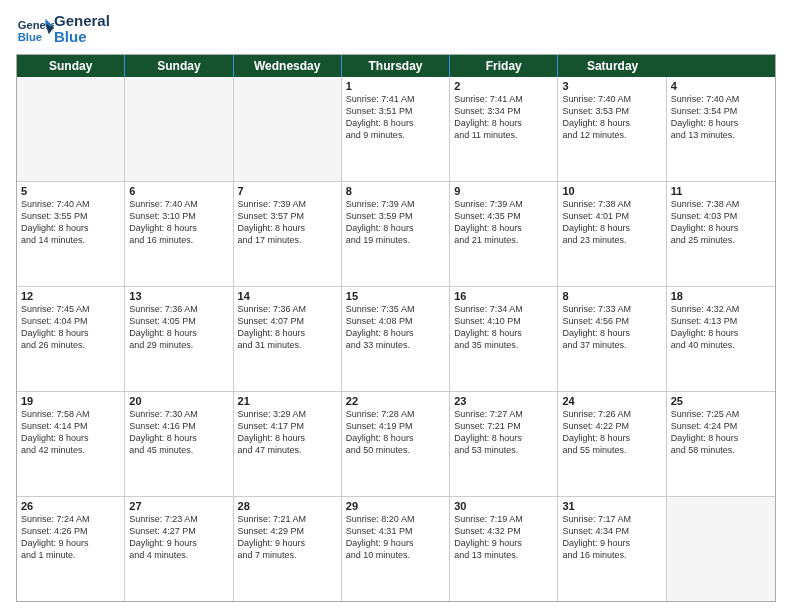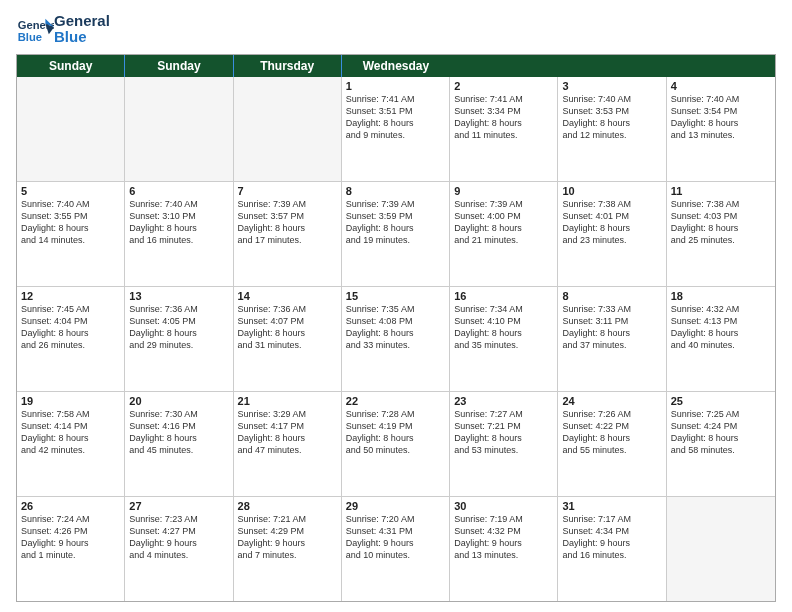--- a/index.html
+++ b/index.html
@@ -131,22 +131,24 @@
     <div class="title-block">
       <h1></h1>
       <h2></h2>
     </div>
   </div>
 
   <div class="calendar outer-border">
     <div class="cal-header">
       <div class="cal-header-cell">Sunday</div>
       <div class="cal-header-cell">Sunday</div>
+      <div class="cal-header-cell">Wednesday</div>
       <div class="cal-header-cell">Thursday</div>
-      <div class="cal-header-cell">Wednesday</div>
+      <div class="cal-header-cell">Friday</div>
+      <div class="cal-header-cell">Saturday</div>
     </div>
     <div class="cal-body" id="cal-body">
     <div class="cal-row">
           <div class="cal-cell empty"></div>
           <div class="cal-cell empty"></div>
           <div class="cal-cell empty"></div>
           <div class="cal-cell">
             <div class="day-num">1</div>
             <p>Sunrise: 7:41 AM</p>
             <p>Sunset: 3:51 PM</p>
@@ -200,21 +202,21 @@
           <div class="cal-cell">
             <div class="day-num">8</div>
             <p>Sunrise: 7:39 AM</p>
             <p>Sunset: 3:59 PM</p>
             <p>Daylight: 8 hours</p>
             <p>and 19 minutes.</p>
           </div>
           <div class="cal-cell">
             <div class="day-num">9</div>
             <p>Sunrise: 7:39 AM</p>
-            <p>Sunset: 4:00 PM</p>
+            <p>Sunset: 4:35 PM</p>
             <p>Daylight: 8 hours</p>
             <p>and 21 minutes.</p>
           </div>
           <div class="cal-cell">
             <div class="day-num">10</div>
             <p>Sunrise: 7:38 AM</p>
             <p>Sunset: 4:01 PM</p>
             <p>Daylight: 8 hours</p>
             <p>and 23 minutes.</p>
           </div>
@@ -258,21 +260,21 @@
           <div class="cal-cell">
             <div class="day-num">16</div>
             <p>Sunrise: 7:34 AM</p>
             <p>Sunset: 4:10 PM</p>
             <p>Daylight: 8 hours</p>
             <p>and 35 minutes.</p>
           </div>
           <div class="cal-cell">
             <div class="day-num">8</div>
             <p>Sunrise: 7:33 AM</p>
-            <p>Sunset: 3:11 PM</p>
+            <p>Sunset: 4:56 PM</p>
             <p>Daylight: 8 hours</p>
             <p>and 37 minutes.</p>
           </div>
           <div class="cal-cell">
             <div class="day-num">18</div>
             <p>Sunrise: 4:32 AM</p>
             <p>Sunset: 4:13 PM</p>
             <p>Daylight: 8 hours</p>
             <p>and 40 minutes.</p>
           </div>
@@ -345,21 +347,21 @@
           </div>
           <div class="cal-cell">
             <div class="day-num">28</div>
             <p>Sunrise: 7:21 AM</p>
             <p>Sunset: 4:29 PM</p>
             <p>Daylight: 9 hours</p>
             <p>and 7 minutes.</p>
           </div>
           <div class="cal-cell">
             <div class="day-num">29</div>
-            <p>Sunrise: 7:20 AM</p>
+            <p>Sunrise: 8:20 AM</p>
             <p>Sunset: 4:31 PM</p>
             <p>Daylight: 9 hours</p>
             <p>and 10 minutes.</p>
           </div>
           <div class="cal-cell">
             <div class="day-num">30</div>
             <p>Sunrise: 7:19 AM</p>
             <p>Sunset: 4:32 PM</p>
             <p>Daylight: 9 hours</p>
             <p>and 13 minutes.</p>

